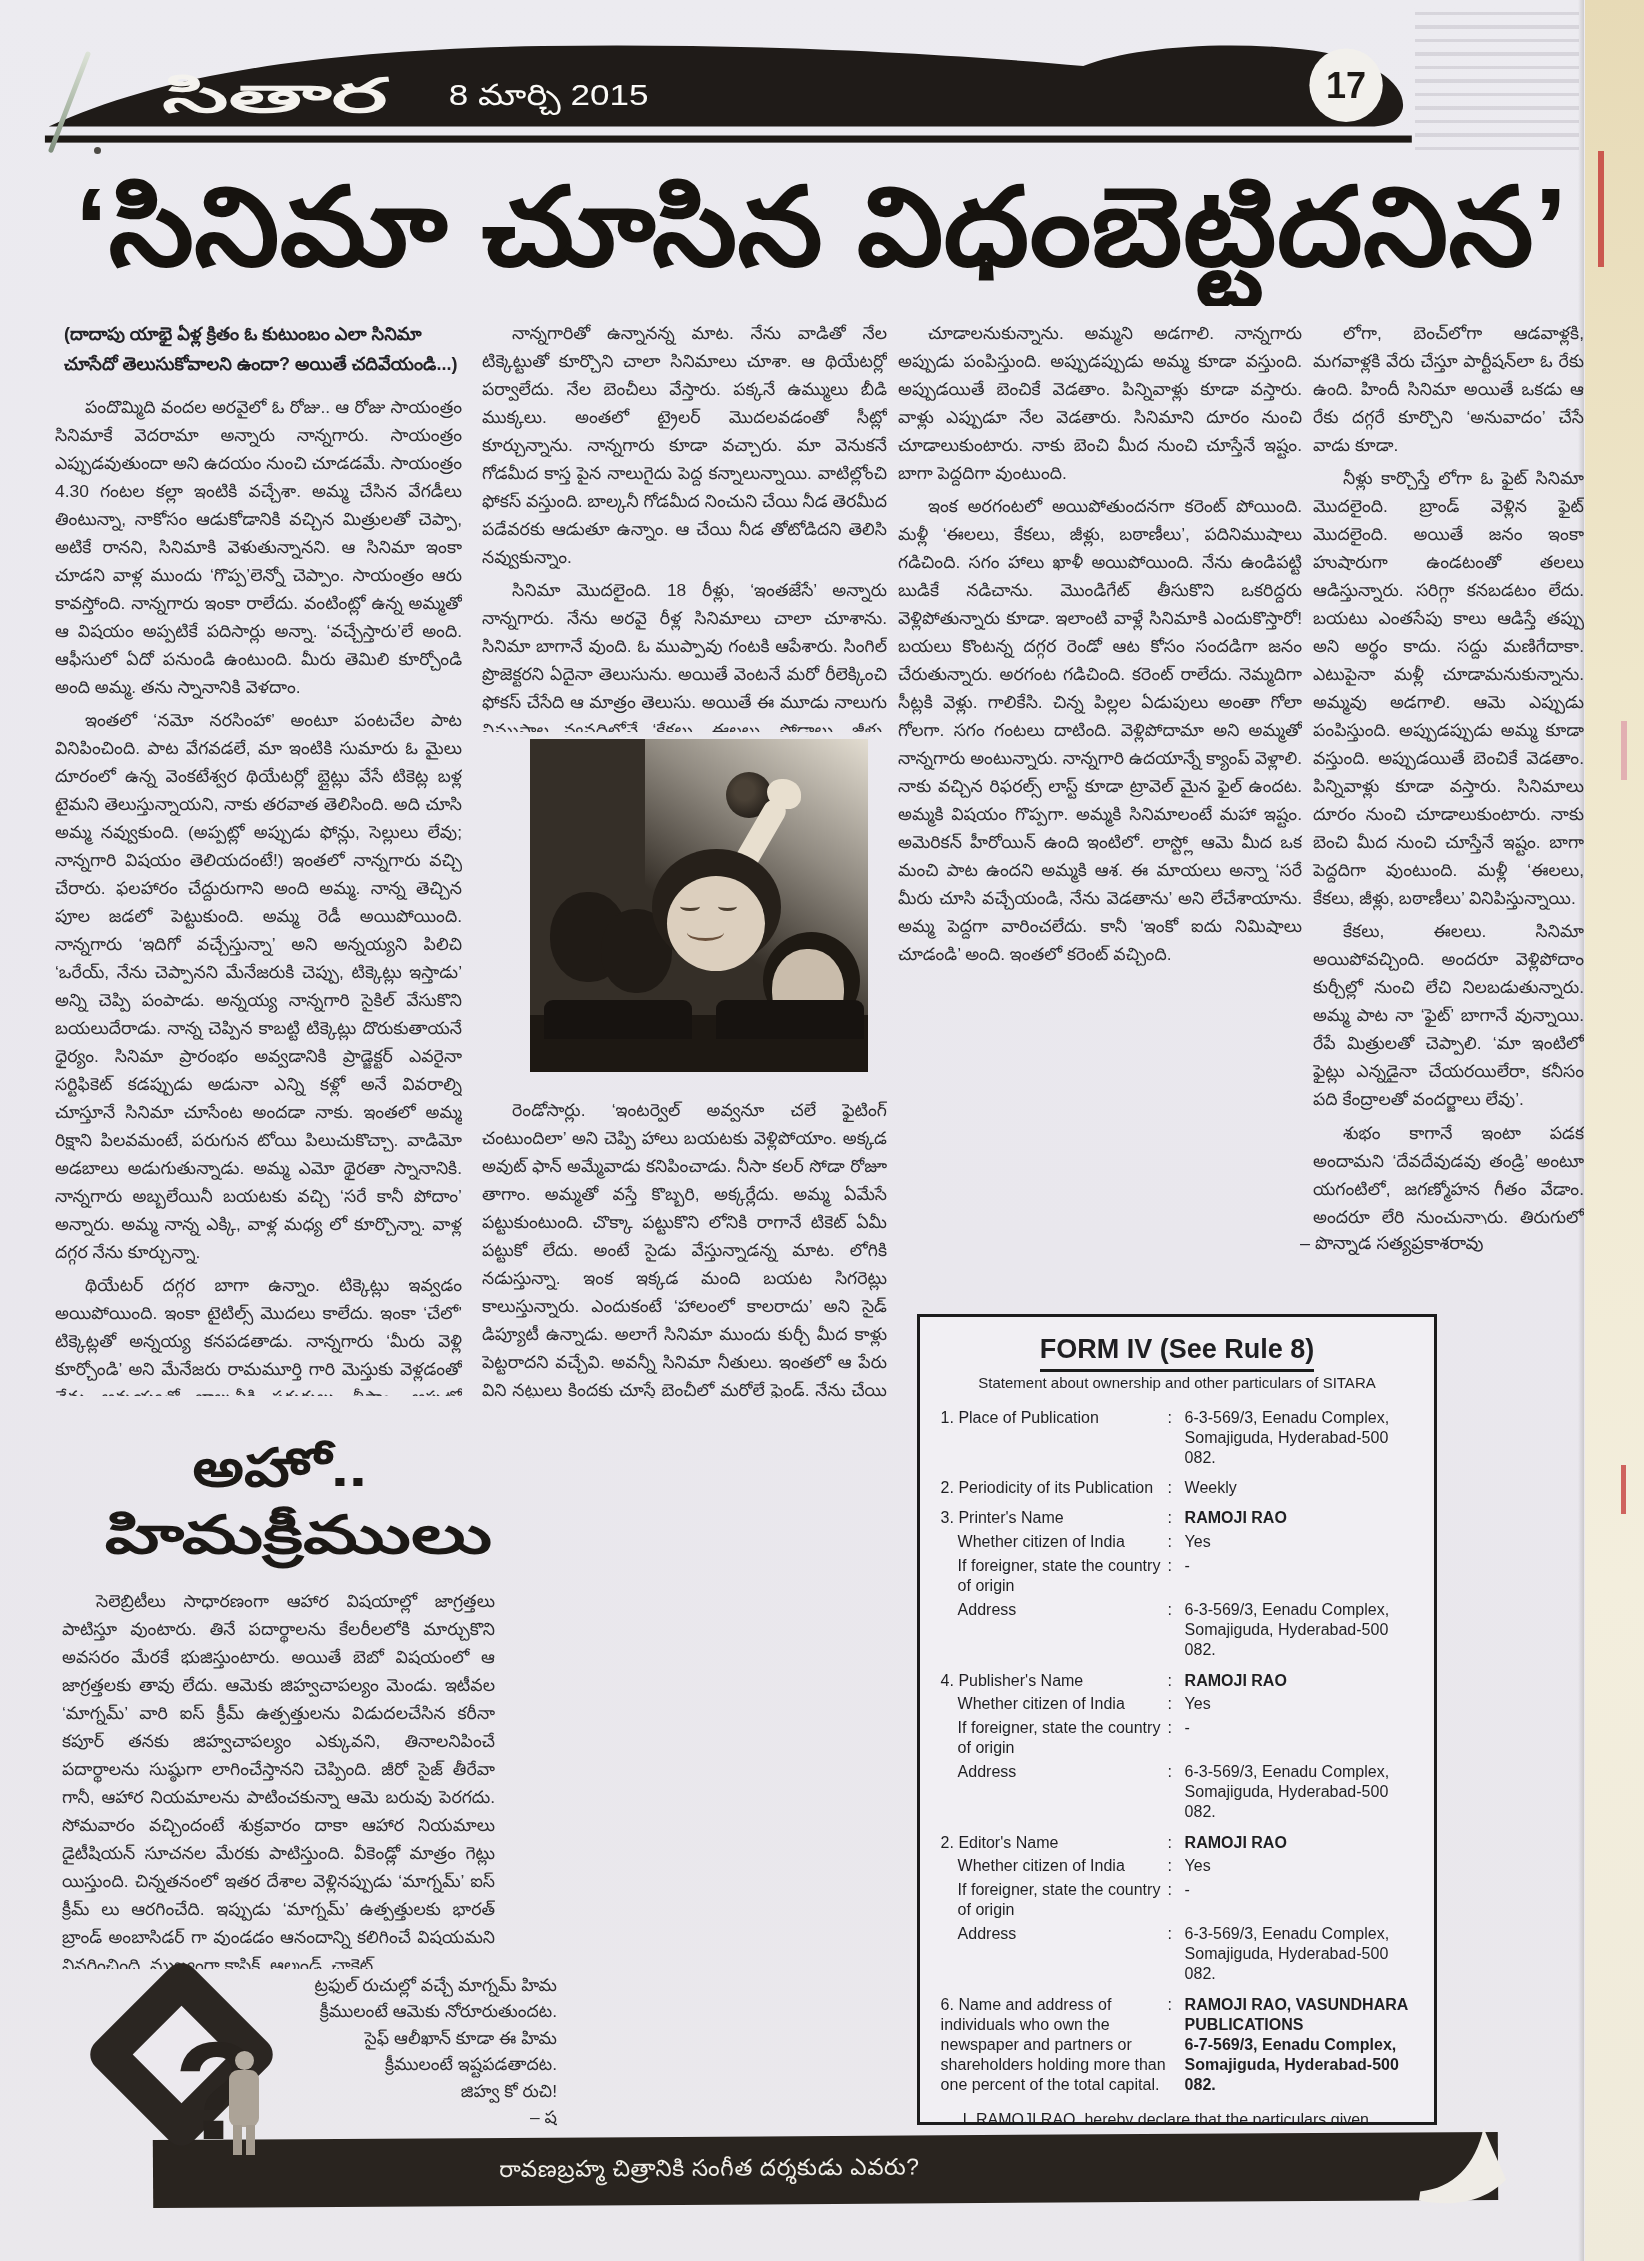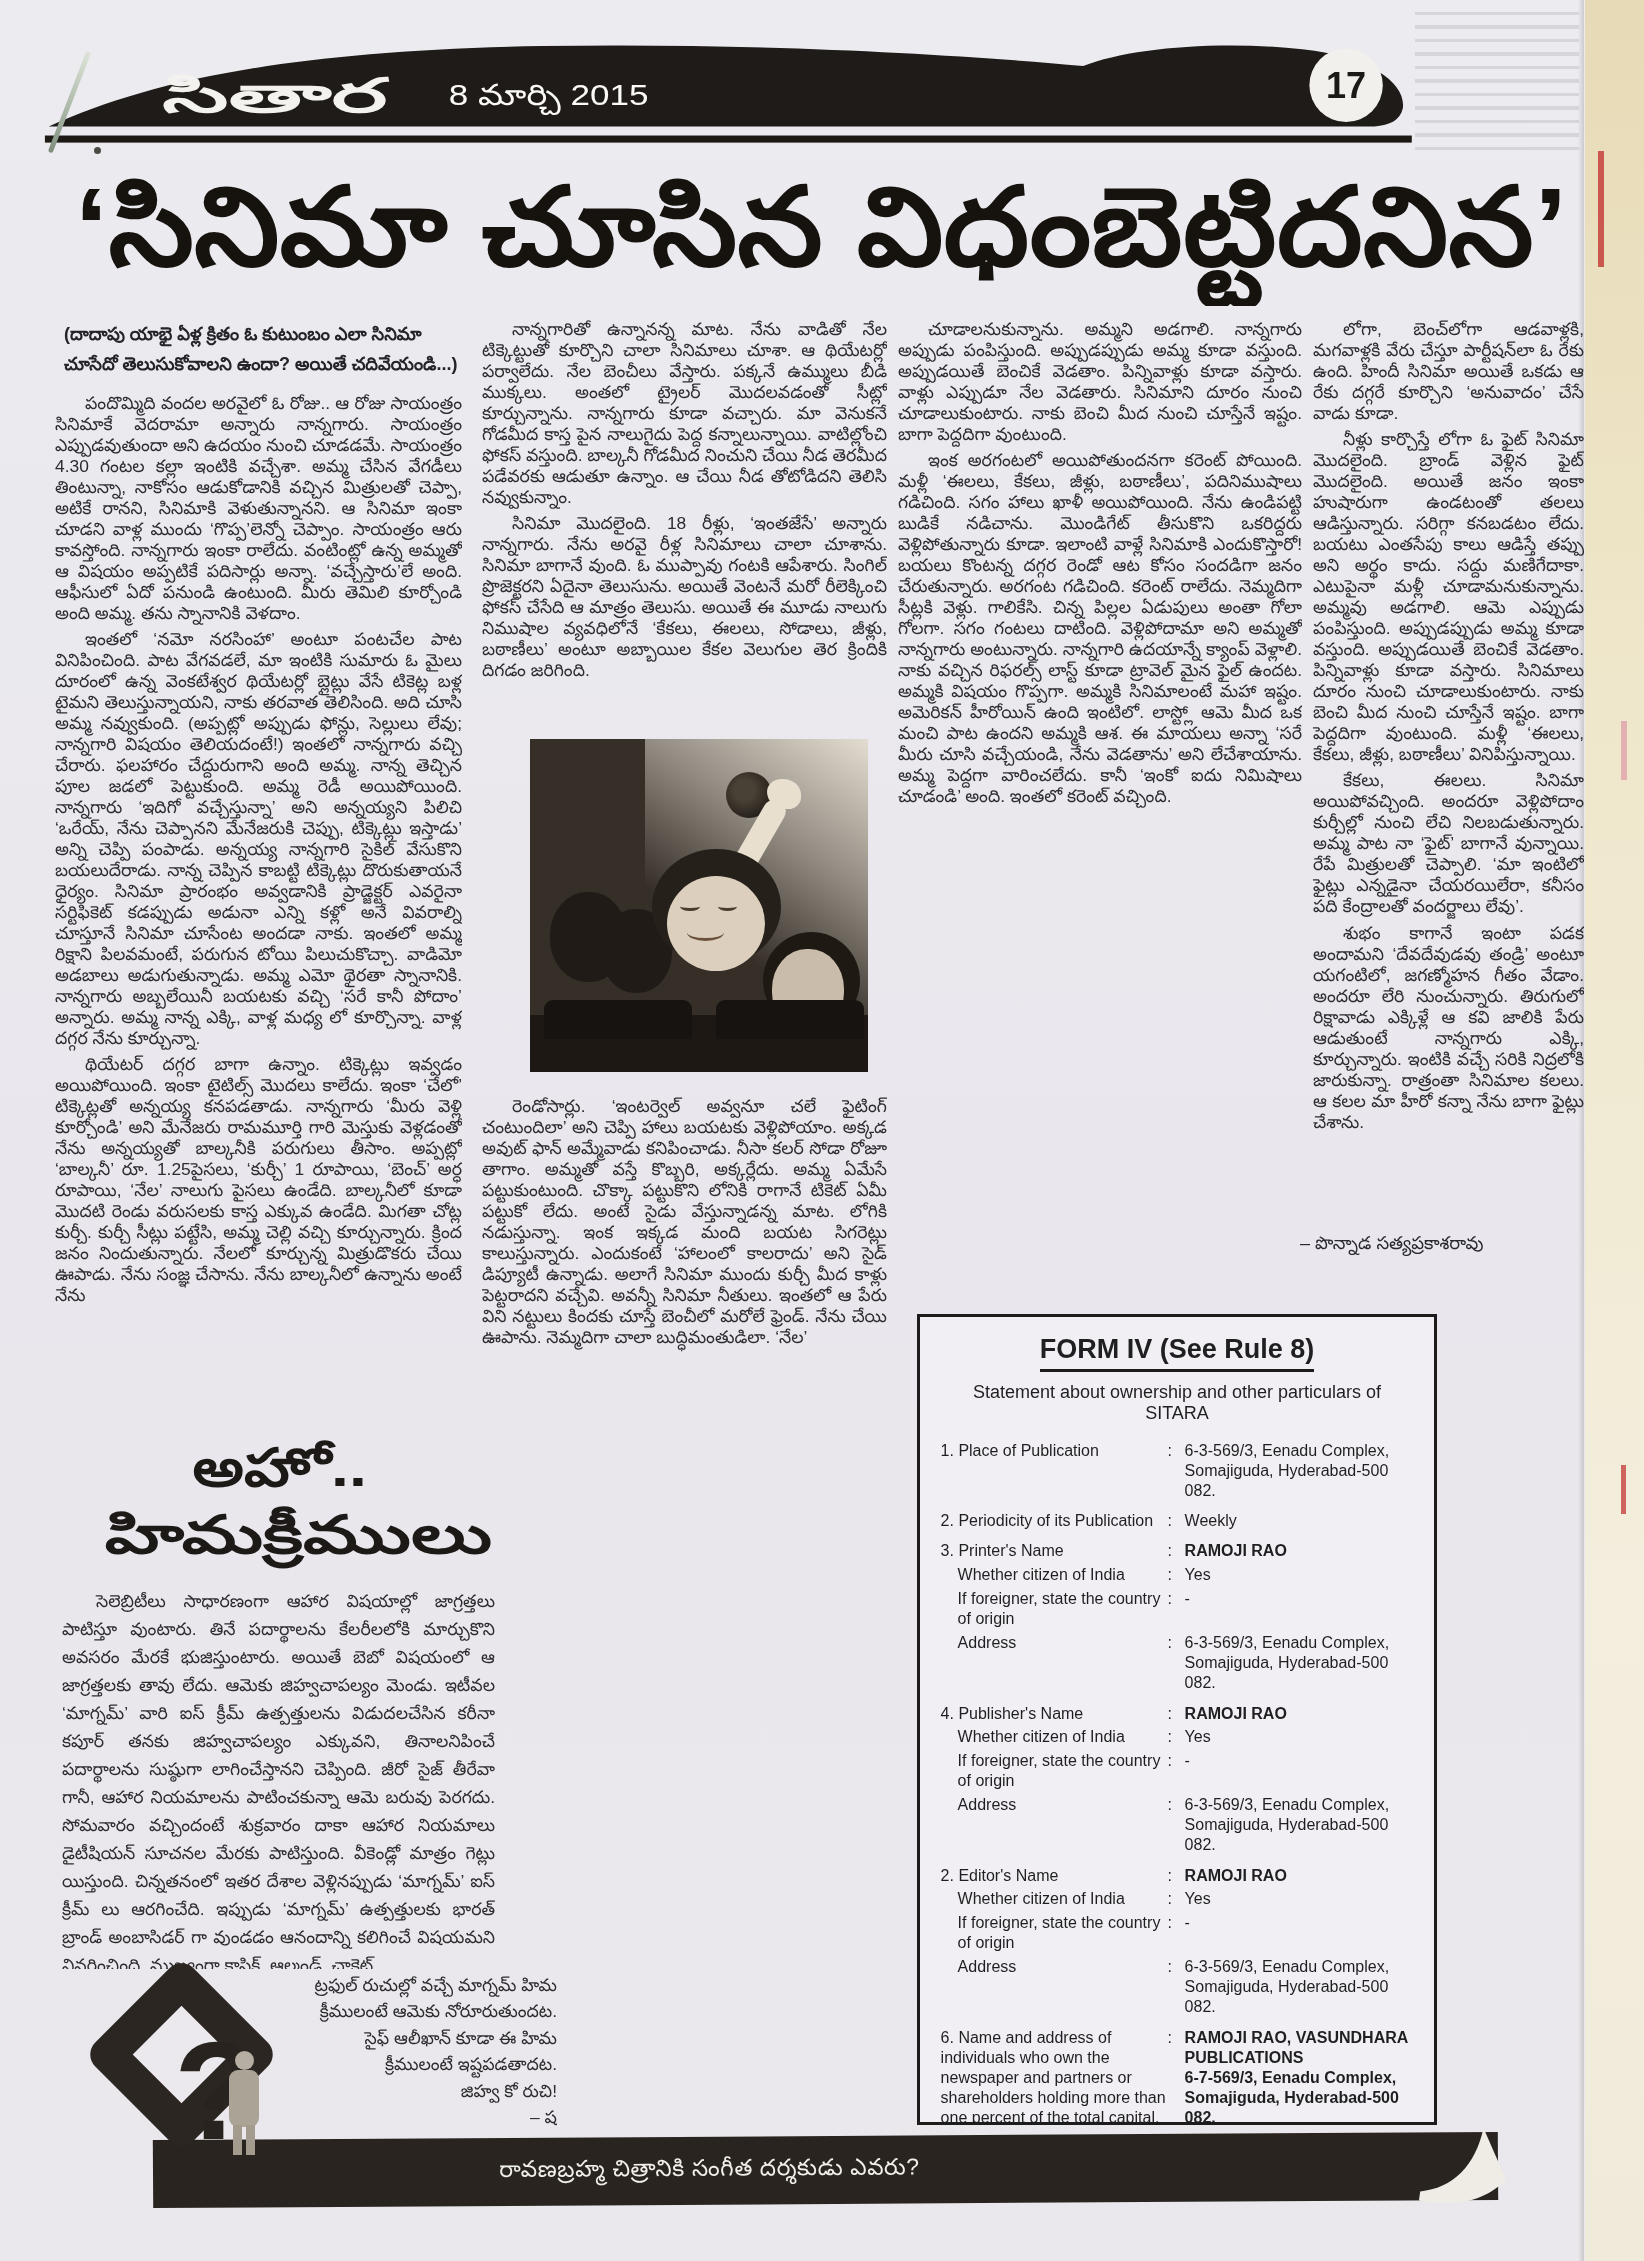--- a/index.html
+++ b/index.html
@@ -23,21 +23,21 @@
   .pin { position:absolute; left:67px; top:48px; width:4.5px; height:108px; border-radius:2.6px;
     transform:rotate(21deg); background:linear-gradient(180deg,#dde3d8 0%, #a9b6a5 60%, #7e8d7c 100%); z-index:5; }
   .pin-tip { position:absolute; left:94px; top:147px; width:7px; height:7px; border-radius:50%; background:#4c4a44; z-index:5; }
 
   
   .header-svg { position:absolute; left:39px; top:17px; }
   
   .headline-svg { position:absolute; left:72px; top:156px; }
 
   
-  .col { position:absolute; font-size:17.4px; line-height:21px; text-align:justify; overflow:hidden; color:#2c2b2e; }
+  .col { position:absolute; font-size:17.4px; line-height:28px; text-align:justify; overflow:hidden; color:#2c2b2e; }
   .col p { margin:0 0 5.2px; text-indent:30px; }
   .intro { position:absolute; font-size:18px; line-height:30px; overflow:hidden; color:#242327; font-weight:bold; }
 
   .author-line { position:absolute; left:1300px; top:1233px; width:284px; text-align:left;
     font-size:18px; color:#2a2930; }
 
   
   .cartoon { position:absolute; left:530px; top:739px; width:338px; height:333px; background:#352f28; overflow:hidden; }
   .ct-beam { position:absolute; left:34%; top:0; width:66%; height:100%;
     background:linear-gradient(215deg, rgba(236,230,218,.95) 0%, rgba(236,230,218,.5) 32%, rgba(236,230,218,0) 62%); }
@@ -98,21 +98,21 @@
   .strip { position:absolute; left:153px; top:2136px; width:1345px; height:68px; background:#29241f;
     transform:rotate(-0.35deg); z-index:2; display:flex; align-items:center; justify-content:center; }
   .strip-text { color:#f1efe9; font-size:23px; letter-spacing:0.6px; padding-right:232px; }
   .strip-arrow-svg { position:absolute; left:1406px; top:2101px; z-index:4; }
 
   
   .fiv { position:absolute; left:917px; top:1314px; width:520px; height:811px; background:#f1eff3;
     border:3.2px solid #1c1c1c; padding:17px 20.6px; overflow:hidden; color:#1f1f22; }
   .fiv-title { text-align:center; font-size:27px; font-weight:bold; }
   .fiv-title span { display:inline-block; border-bottom:3.2px solid #1c1c1c; padding-bottom:3.9px; }
-  .fiv-sub { text-align:center; font-size:18px; margin:10px 0 17px; }
+  .fiv-sub { text-align:center; font-size:15px; margin:2px 0 17px; }
   .frow { display:flex; margin:0 0 10.3px; font-size:16px; line-height:20px; }
   .frow.find { margin-top:-6.4px; }
   .flabel { width:227px; flex:none; }
   .find .flabel { padding-left:17px; }
   .fcolon { width:17px; flex:none; }
   .fvalue { flex:1; white-space:pre-line; }
   .fbold { font-weight:bold; }
   .fdecl { font-size:16px; line-height:21px; margin:14px 0 17px; text-indent:22px; }
 </style>
 </head>

